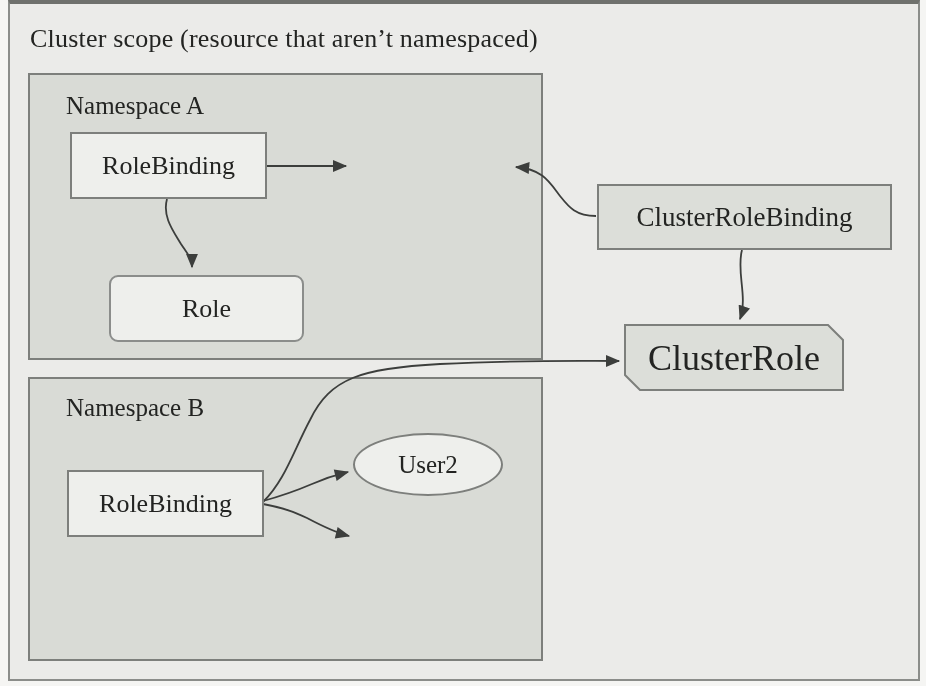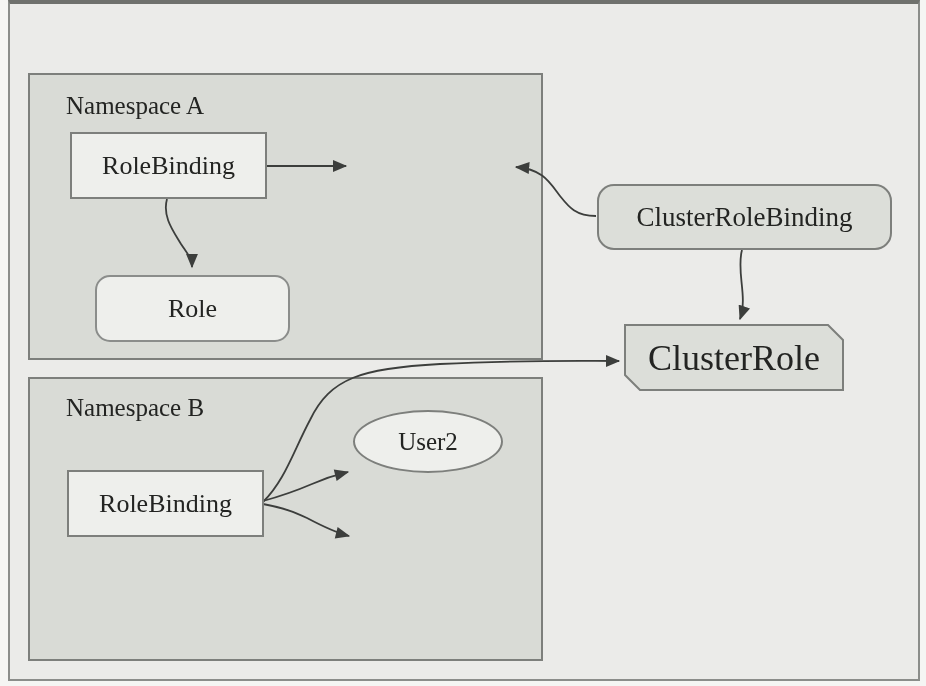--- a/index.html
+++ b/index.html
@@ -36,39 +36,40 @@
     position:absolute; display:flex; align-items:center; justify-content:center;
     box-sizing:border-box; font-size:26px; white-space:nowrap;
   }
   .rect-node {
     background:var(--node-fill,#eeefec);
     border:2px solid var(--border,#7d7f7c);
   }
   .rounded-node {
     background:var(--node-fill,#eeefec);
     border:2px solid #8b8d8b;
-    border-radius:15px;
+    border-radius:9px;
+    margin-left:14px;
   }
   .ellipse-node {
     background:var(--node-fill,#eeefec);
     border:2px solid var(--border,#7d7f7c);
     border-radius:50%;
     font-size:25px;
   }
   .cluster-node {
     background:var(--cluster-node-fill,#dcded9);
     border:2px solid var(--border,#7d7f7c);
-    border-radius:17px;
+    border-radius:0;
     font-size:27px;
   }
   .rb-a   { left:70px;  top:132px; width:197px; height:67px; }
   .role-a { left:95px;  top:275px; width:195px; height:67px; }
   .user1  { left:355px; top:133px; width:153px; height:65px; }
   .rb-b   { left:67px;  top:470px; width:197px; height:67px; }
-  .user2  { left:353px; top:410px; width:150px; height:63px; }
+  .user2  { left:353px; top:433px; width:150px; height:63px; }
   .user3  { left:355px; top:508px; width:150px; height:63px; }
   .crb    { left:597px; top:184px; width:295px; height:66px; }
   .cluster-role-label {
     position:absolute; left:625px; top:325px; width:218px; height:65px;
     display:flex; align-items:center; justify-content:center;
     font-size:36px; white-space:nowrap;
   }
   svg.arrow-layer { position:absolute; left:0; top:0; width:926px; height:686px; }
   svg .edge {
     fill:none;
@@ -81,20 +82,21 @@
     stroke-width:2;
   }
 </style>
 </head>
 <body>
 
 <div class="canvas">
 
   <div class="outer-box"></div>
 
+  <div class="diagram-title">Cluster scope (resource that aren’t namespaced)</div>
 
   <div class="namespace ns-a"></div>
   <div class="namespace ns-b"></div>
 
   <div class="ns-label ns-label-a">Namespace A</div>
   <div class="ns-label ns-label-b">Namespace B</div>
 
   <svg class="arrow-layer" viewBox="0 0 926 686" xmlns="http://www.w3.org/2000/svg">
     <defs>
       <marker id="arrowhead" viewBox="0 0 12 10" refX="11" refY="5" markerUnits="userSpaceOnUse" markerWidth="15" markerHeight="12" orient="auto">

